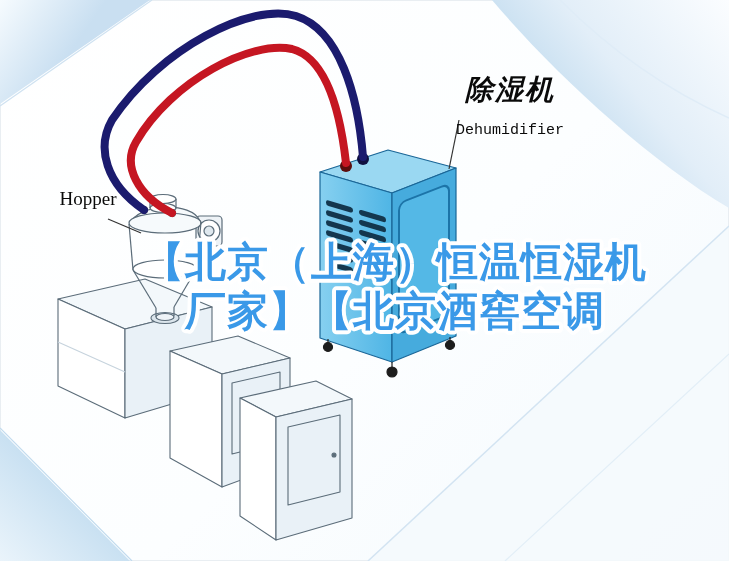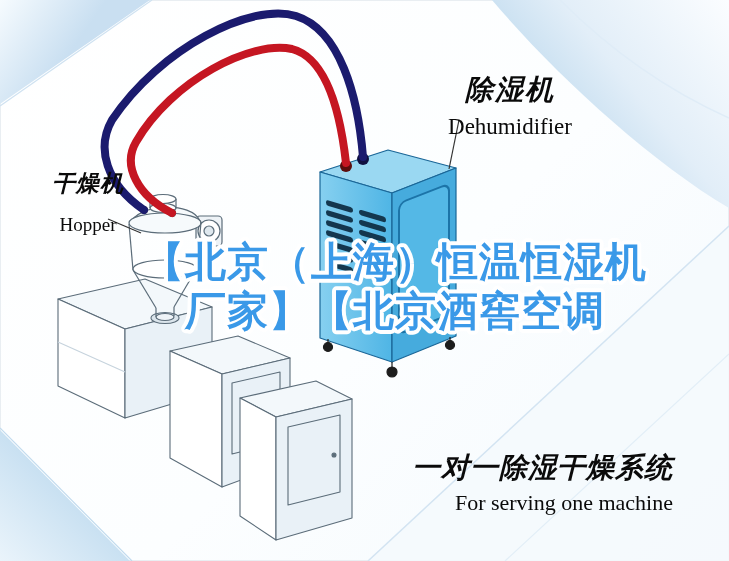--- a/index.html
+++ b/index.html
@@ -8,21 +8,21 @@
     background:linear-gradient(135deg,#ffffff 0%,#fcfeff 55%,#f3f9fd 100%);
     box-shadow:inset 0 0 0 1px #e9eef2;
     font-family:"Liberation Sans","DejaVu Sans",sans-serif;
   }
   svg.scene{position:absolute;left:0;top:0;display:block;}
   .callout{position:absolute;text-align:center;color:#0a0a0a;line-height:1.15;}
   .zh{font-family:"Liberation Sans","DejaVu Sans",sans-serif;font-weight:bold;font-style:italic;}
   .en{font-family:"Liberation Serif","DejaVu Serif",serif;}
   .co-dehu{left:435px;top:74px;width:150px;}
   .co-dehu .zh{font-size:28px;letter-spacing:2px;}
-  .co-dehu .en{font-size:23px;margin-top:8px;}
+  .co-dehu .en{font-size:15px;margin-top:16px;font-family:Liberation Mono, monospace;}
   .co-hopper{left:46px;top:170px;width:84px;}
   .co-hopper .zh{font-size:23px;letter-spacing:1px;}
   .co-hopper .en{font-size:19px;margin-top:18px;}
   .co-system{left:395px;top:452px;width:278px;text-align:right;}
   .co-system .zh{font-size:28px;letter-spacing:1px;}
   .co-system .en{font-size:22px;margin-top:6px;}
   .wm{font-family:"Liberation Sans","DejaVu Sans",sans-serif;font-weight:bold;}
 </style>
 </head>
 <body>
@@ -159,22 +159,17 @@
     <text class="wm" x="395" y="276" text-anchor="middle" font-size="41" letter-spacing="1" fill="#3a99e8" stroke="#ffffff" stroke-width="8" paint-order="stroke" stroke-linejoin="round">【北京（上海）恒温恒湿机</text>
     <text class="wm" x="395" y="325" text-anchor="middle" font-size="41" letter-spacing="1" fill="#3a99e8" stroke="#ffffff" stroke-width="8" paint-order="stroke" stroke-linejoin="round">厂家】【北京酒窖空调</text>
   </svg>
 
   <div class="callout co-dehu">
     <div class="zh">除湿机</div>
     <div class="en">Dehumidifier</div>
   </div>
 
   <div class="callout co-hopper">
-    <div class="zh">干燥机</div>
     <div class="en">Hopper</div>
   </div>
 
-  <div class="callout co-system">
-    <div class="zh">一对一除湿干燥系统</div>
-    <div class="en">For serving one machine</div>
-  </div>
 
 </div>
 
 </body></html>

